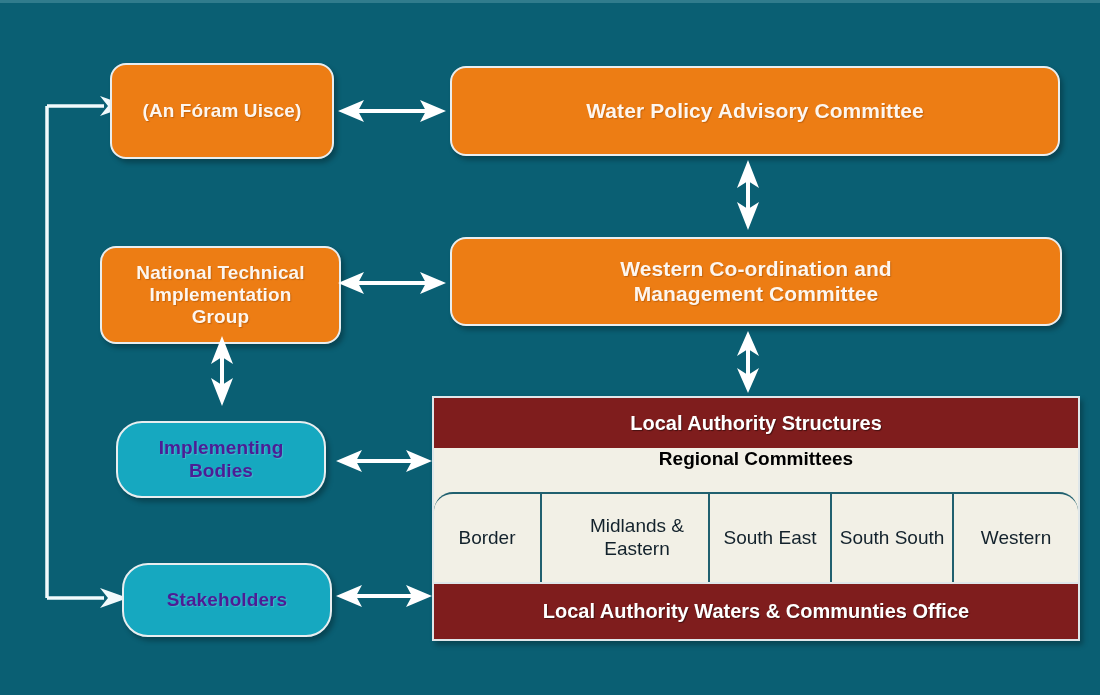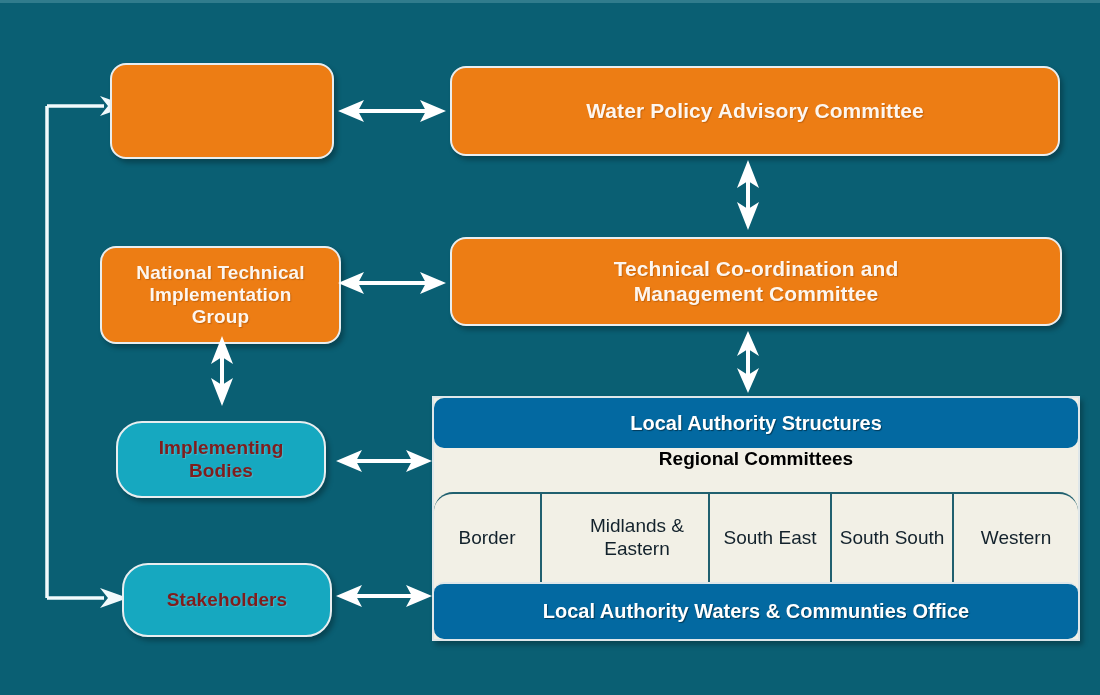--- a/index.html
+++ b/index.html
@@ -48,21 +48,21 @@
   .node span { display: block; }
 
   .node.orange {
     background: #ed7d14;
     color: #fdf6ef;
     font-weight: bold;
     text-shadow: 1px 1px 1px rgba(120,55,0,.35);
   }
   .node.cyan {
     background: #16a8c0;
-    color: #7f1d1d;
+    color: #4c1d95;
     font-weight: bold;
     border-radius: 26px;
     text-shadow: 1px 1px 1px rgba(255,255,255,.18);
   }
 
   #box-water-forum   { left: 110px; top: 63px;  width: 224px; height: 96px;  font-size: 19px; }
   #box-wpac          { left: 450px; top: 66px;  width: 610px; height: 90px;  font-size: 21px; }
   #box-ntig          { left: 100px; top: 246px; width: 241px; height: 98px;  font-size: 19px; }
   #box-ncmc          { left: 450px; top: 237px; width: 612px; height: 89px;  font-size: 21px; }
   #box-implementing  { left: 116px; top: 421px; width: 210px; height: 77px;  font-size: 19px; }
@@ -76,29 +76,28 @@
     width: 648px;
     height: 245px;
     box-sizing: border-box;
     border: 2px solid #dfe7ea;
     box-shadow: 3px 4px 5px rgba(0,0,0,0.28);
     background: #f2f0e6;
     display: flex;
     flex-direction: column;
   }
   .la-band {
-    background: #0369a1;
+    background: #7f1d1d;
     color: #ffffff;
     font-weight: bold;
     font-size: 20px;
     display: flex;
     align-items: center;
     justify-content: center;
     text-shadow: 1px 1px 1px rgba(0,0,0,.45);
-    border-radius: 10px;
   }
   #la-header { height: 50px; }
   #la-footer { height: 55px; border-top: 2px solid #dfe7ea; }
 
   #la-regional-title {
     height: 44px;
     background: #f2f0e6;
     color: #000000;
     font-weight: bold;
     font-size: 19px;
@@ -161,20 +160,21 @@
         <path d="M 5 14 L 62 14"></path>
         <path d="M 5 506 L 62 506"></path>
       </g>
       <path d="M 58 4 L 86 14 L 58 24 L 66 14 Z" fill="#f2fafc"></path>
       <path d="M 58 496 L 86 506 L 58 516 L 66 506 Z" fill="#f2fafc"></path>
     </svg>
   </div>
 
   <div class="node orange" id="box-water-forum">
     <div>
+      <span>(An Fóram Uisce)</span>
     </div>
   </div>
 
   <div class="arrow" id="arrow-wf-wpac">
     <svg width="108" height="30" viewBox="0 0 108 30">
       <path d="M 16 15 L 92 15" stroke="#ffffff" stroke-width="4" fill="none"></path>
       <path d="M 0 15 L 26 4 L 20 15 L 26 26 Z" fill="#ffffff"></path>
       <path d="M 108 15 L 82 4 L 88 15 L 82 26 Z" fill="#ffffff"></path>
     </svg>
   </div>
@@ -202,21 +202,21 @@
   <div class="arrow" id="arrow-ntig-ncmc">
     <svg width="108" height="30" viewBox="0 0 108 30">
       <path d="M 16 15 L 92 15" stroke="#ffffff" stroke-width="4" fill="none"></path>
       <path d="M 0 15 L 26 4 L 20 15 L 26 26 Z" fill="#ffffff"></path>
       <path d="M 108 15 L 82 4 L 88 15 L 82 26 Z" fill="#ffffff"></path>
     </svg>
   </div>
 
   <div class="node orange" id="box-ncmc">
     <div>
-      <span>Technical Co-ordination and</span>
+      <span>Western Co-ordination and</span>
       <span>Management Committee</span>
     </div>
   </div>
 
   <div class="arrow" id="arrow-ntig-ib">
     <svg width="30" height="70" viewBox="0 0 30 70">
       <path d="M 15 16 L 15 54" stroke="#ffffff" stroke-width="4" fill="none"></path>
       <path d="M 15 0 L 26 28 L 15 21 L 4 28 Z" fill="#ffffff"></path>
       <path d="M 15 70 L 26 42 L 15 49 L 4 42 Z" fill="#ffffff"></path>
     </svg>

